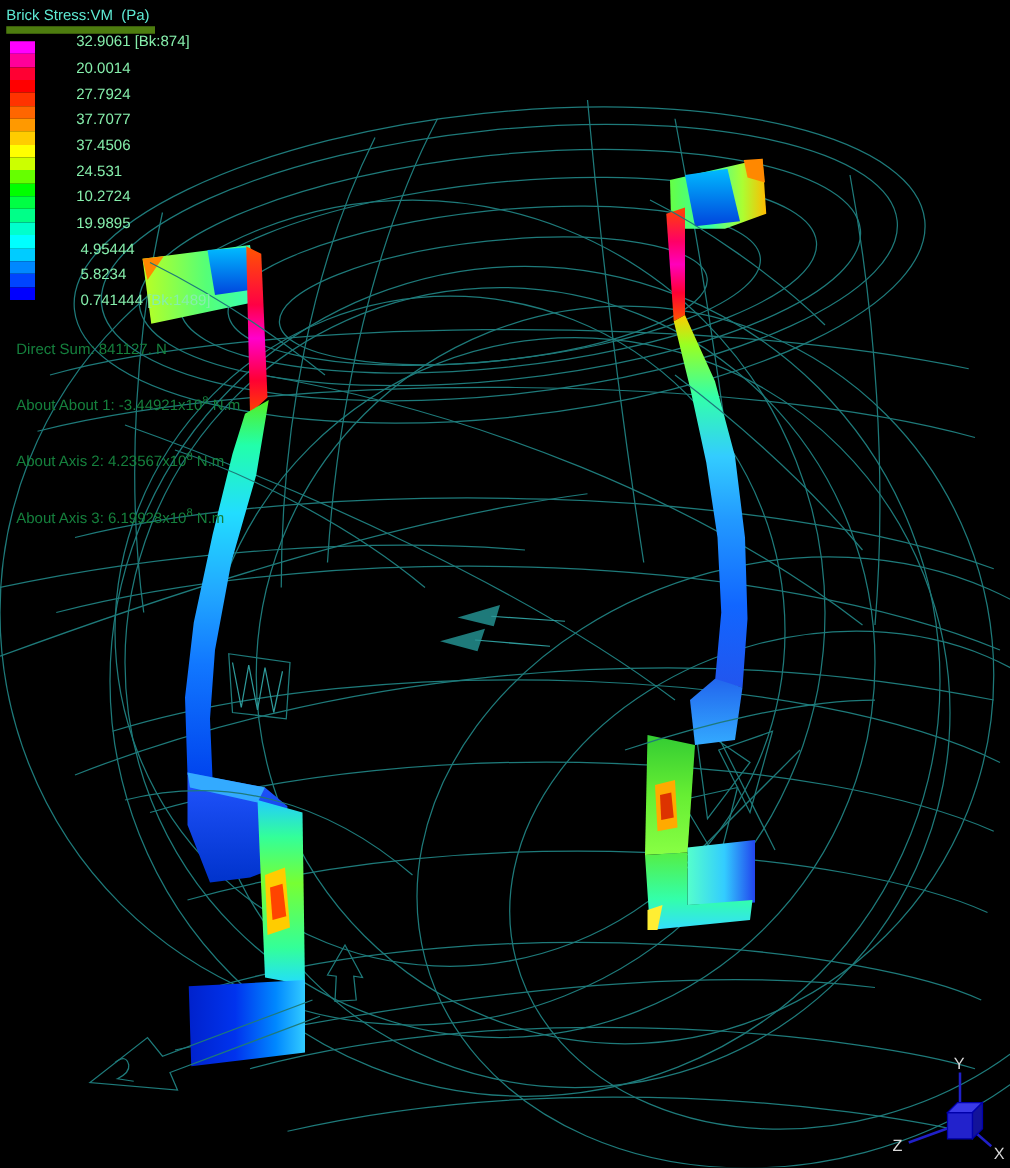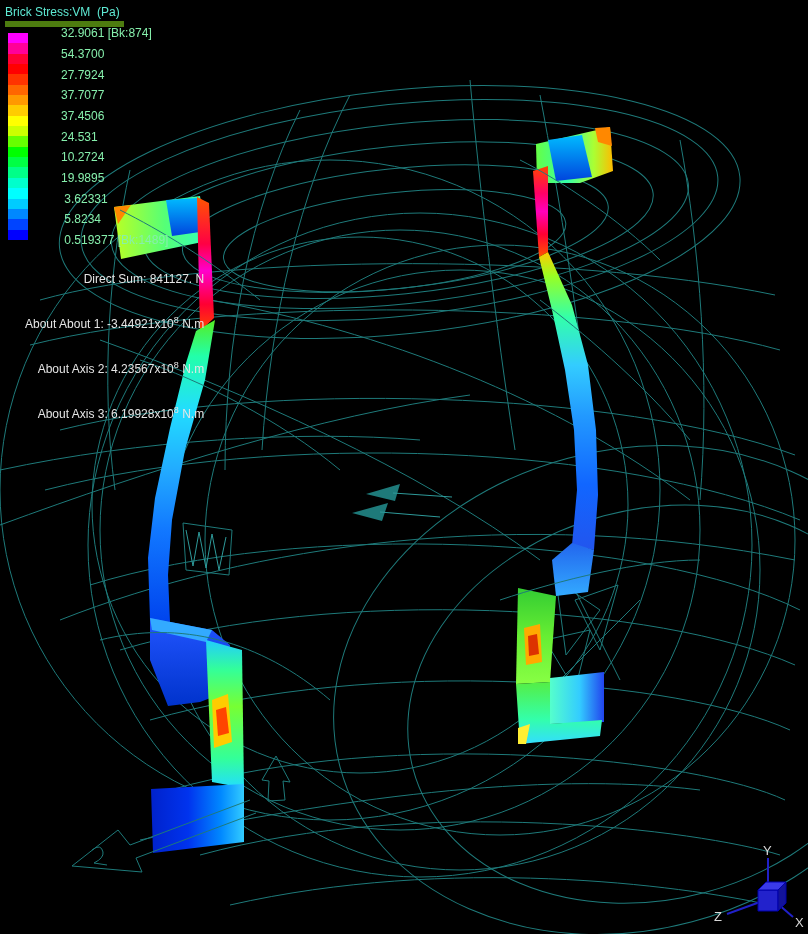--- a/index.html
+++ b/index.html
@@ -8,21 +8,21 @@
   .viewport-svg{position:absolute;left:0;top:0;}
   
   .legend{position:absolute;left:0;top:0;width:230px;height:320px;}
   .legend-title{position:absolute;left:5px;top:5px;font-size:12px;color:#5eead4;
                 border-bottom:6px solid #4d7c0f;padding:0 4px 2px 0;white-space:pre;}
   .colorbar{position:absolute;left:8px;top:33px;width:20px;height:207px;display:flex;flex-direction:column;}
   .colorbar div{flex:1 1 auto;}
   .legend-label{position:absolute;left:18px;font-size:12px;height:14px;line-height:14px;
                 color:#86efac;white-space:pre;margin-left:43px;}
   
-  .results{position:absolute;left:25px;top:242px;font-size:12px;color:#e5e5e5;line-height:15px;white-space:pre;text-align:right;}
+  .results{position:absolute;left:13px;top:242px;font-size:12px;color:#15803d;line-height:15px;white-space:pre;}
   .results sup{font-size:9px;line-height:0;}
   .wire{stroke:var(--wire,#1E7A7A);fill:none;stroke-width:1;}
   .wire2{stroke:#2E9A9A;fill:none;stroke-width:1;}
   .wirefill{fill:var(--wire,#1E7A7A);stroke:none;}
 </style>
 </head>
 <body>
 
 <div class="screen" style="background: rgb(0, 0, 0);">
 
@@ -258,30 +258,30 @@
         <div style="background: rgb(0, 255, 68);"></div>
         <div style="background: rgb(0, 255, 136);"></div>
         <div style="background: rgb(0, 255, 204);"></div>
         <div style="background: rgb(0, 255, 255);"></div>
         <div style="background: rgb(0, 204, 255);"></div>
         <div style="background: rgb(0, 136, 255);"></div>
         <div style="background: rgb(0, 68, 255);"></div>
         <div style="background: rgb(0, 0, 255);"></div>
       </div>
     <div class="legend-label" style="top:26px">32.9061 [Bk:874]</div>
-    <div class="legend-label" style="top:47px">54.3700</div>
+    <div class="legend-label" style="top:47px">20.0014</div>
     <div class="legend-label" style="top:68px">27.7924</div>
     <div class="legend-label" style="top:88px">37.7077</div>
     <div class="legend-label" style="top:109px">37.4506</div>
     <div class="legend-label" style="top:130px">24.531</div>
     <div class="legend-label" style="top:150px">10.2724</div>
     <div class="legend-label" style="top:171px">19.9895</div>
-    <div class="legend-label" style="top:192px"> 3.62331</div>
+    <div class="legend-label" style="top:192px"> 4.95444</div>
     <div class="legend-label" style="top:212px"> 5.8234</div>
-    <div class="legend-label" style="top:233px"> 0.519377 [Bk:1489]</div>
+    <div class="legend-label" style="top:233px"> 0.741444 [Bk:1489]</div>
   </div>
 
   <div class="results">
     <div>Direct Sum: 841127. N</div>
     <div><span>About About 1: -3.44921x10</span><sup>8</sup><span> N.m</span></div>
     <div><span>About Axis 2: 4.23567x10</span><sup>8</sup><span> N.m</span></div>
     <div><span>About Axis 3: 6.19928x10</span><sup>8</sup><span> N.m</span></div>
   </div>
 
 </div>

